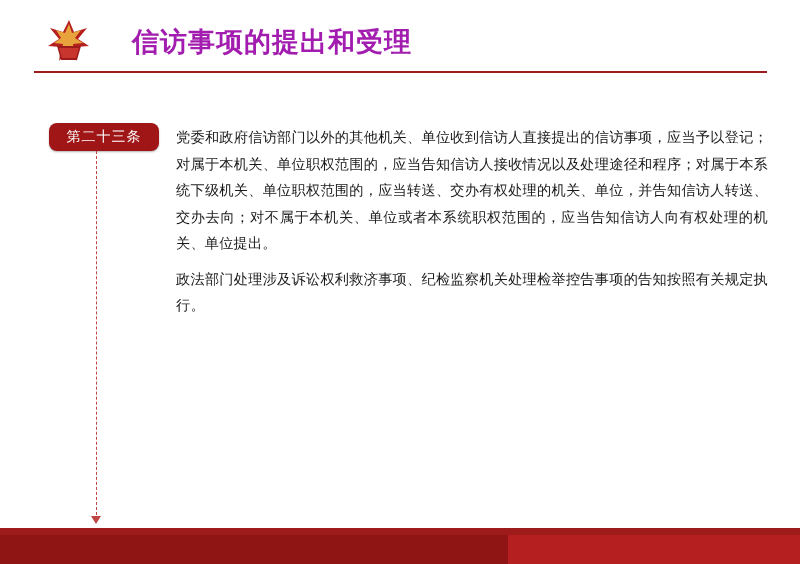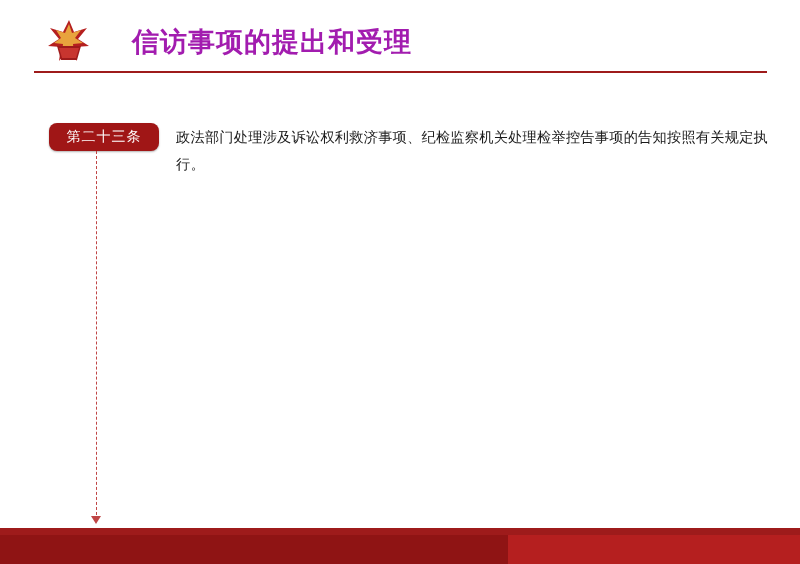--- a/index.html
+++ b/index.html
@@ -160,20 +160,21 @@
 
   <div class="header-title">信访事项的提出和受理</div>
   <div class="header-rule"></div>
 </div>
 
 <div class="badge">第二十三条</div>
 <div class="dashline"></div>
 <div class="dash-arrow"></div>
 
 <div class="content">
+  <p class="para">党委和政府信访部门以外的其他机关、单位收到信访人直接提出的信访事项，应当予以登记；对属于本机关、单位职权范围的，应当告知信访人接收情况以及处理途径和程序；对属于本系统下级机关、单位职权范围的，应当转送、交办有权处理的机关、单位，并告知信访人转送、交办去向；对不属于本机关、单位或者本系统职权范围的，应当告知信访人向有权处理的机关、单位提出。</p>
   <p class="para">政法部门处理涉及诉讼权利救济事项、纪检监察机关处理检举控告事项的告知按照有关规定执行。</p>
 </div>
 
 <div class="footer">
   <div class="footer-top"></div>
   <div class="footer-dark"></div>
   <div class="footer-accent2"></div>
   <div class="footer-accent"></div>
 </div>
 

